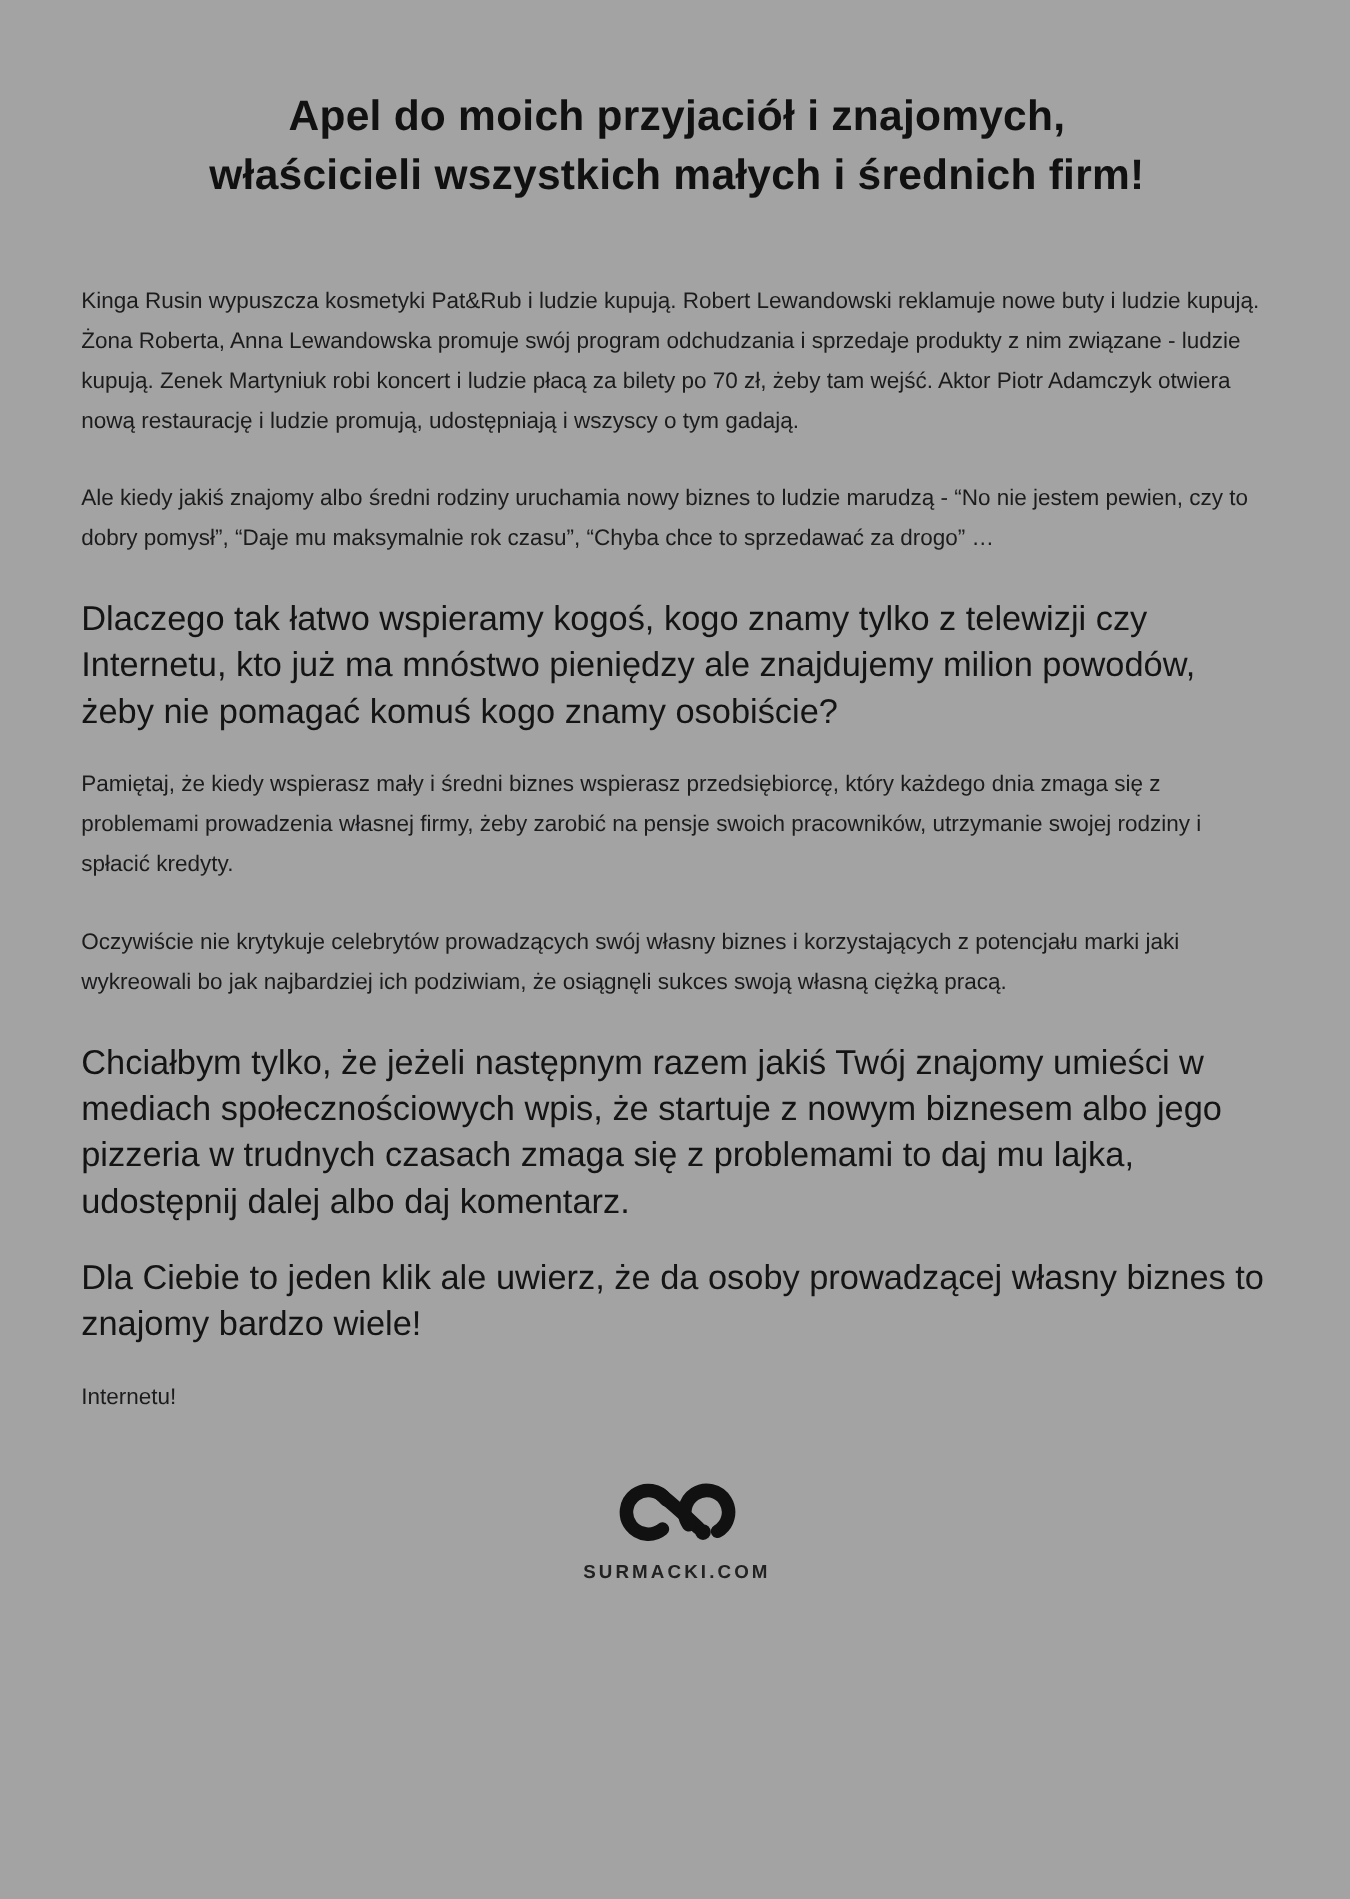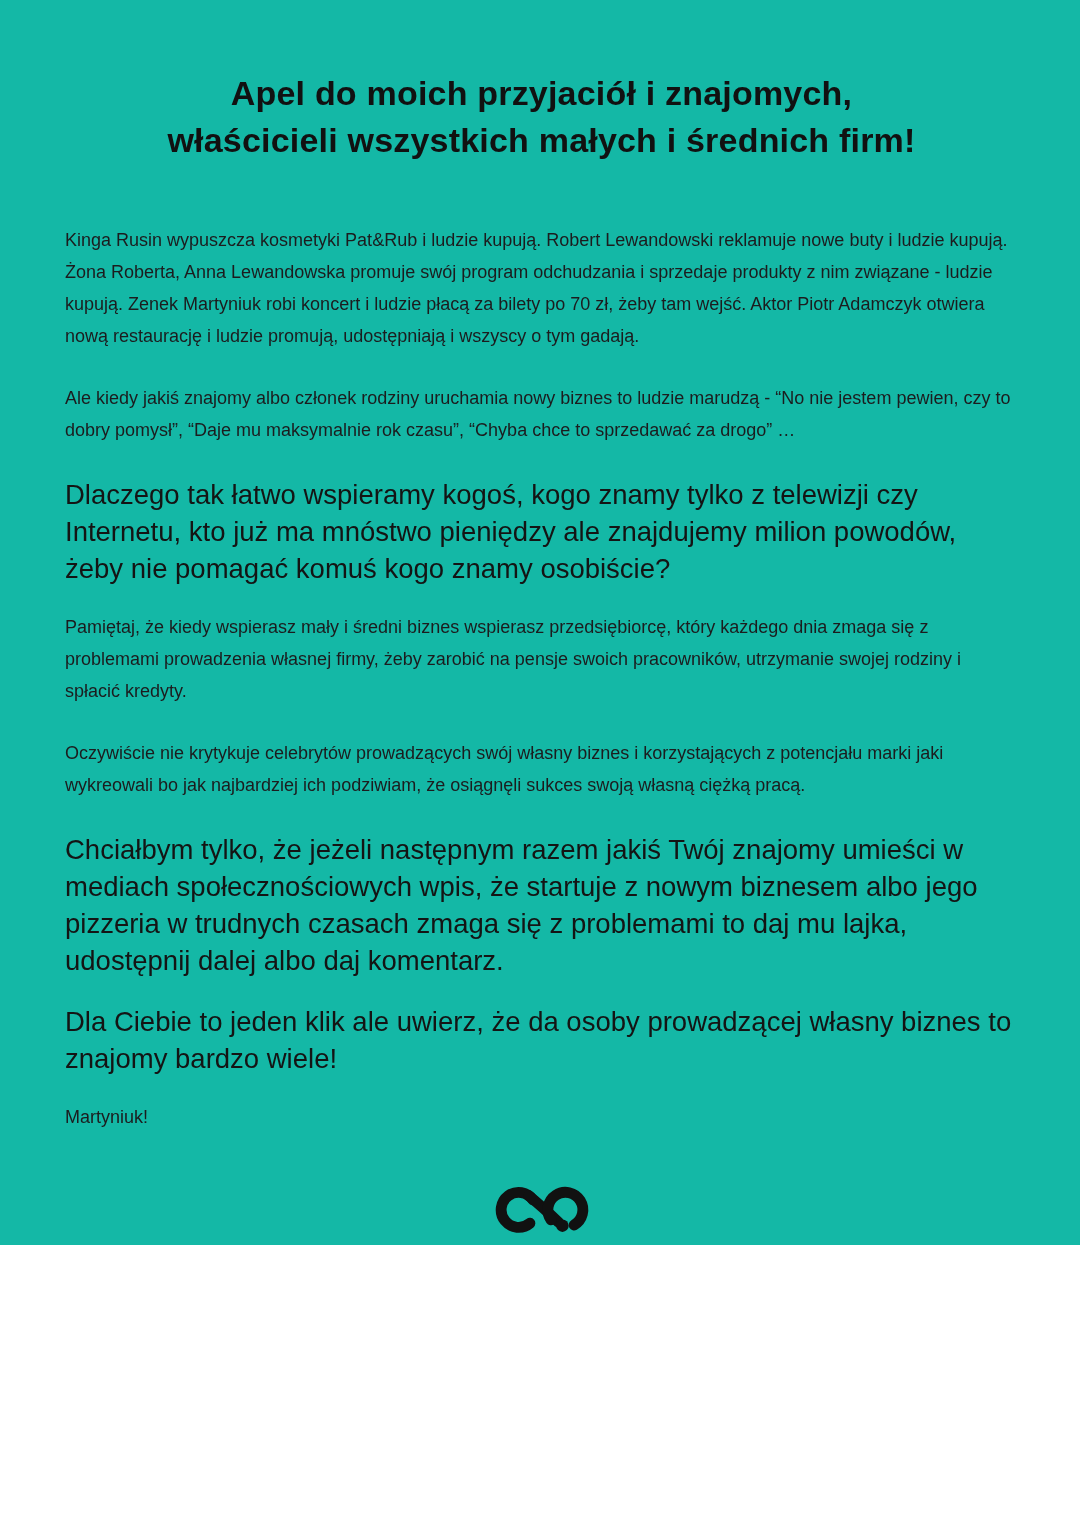--- a/index.html
+++ b/index.html
@@ -4,24 +4,24 @@
 <title>Apel do moich przyjaciół i znajomych</title>
 <style>
   html, body {
     margin: 0;
     padding: 0;
     background: #ffffff;
   }
   .page {
     position: relative;
     width: 1080px;
-    height: 1245px;
+    height: 1519px;
     margin: 0 auto;
     box-sizing: border-box;
-    background: #14b8a6;
+    background: #a3a3a3;
     color: #1a1a1a;
     font-family: "Liberation Sans", sans-serif;
     padding: 70px 62px 0 65px;
     overflow: hidden;
   }
   .doc-title {
     margin: 0 0 60px 0;
     text-align: center;
     font-size: 34px;
     line-height: 47px;
@@ -65,39 +65,40 @@
 
 <div class="page">
 
   <h1 class="doc-title">
     <span>Apel do moich przyjaciół i znajomych,</span>
     <span>właścicieli wszystkich małych i średnich firm!</span>
   </h1>
 
   <p class="para">Kinga Rusin wypuszcza kosmetyki Pat&amp;Rub i ludzie kupują. Robert Lewandowski reklamuje nowe buty i ludzie kupują. Żona Roberta, Anna Lewandowska promuje swój program odchudzania i sprzedaje produkty z nim związane - ludzie kupują. Zenek Martyniuk robi koncert i ludzie płacą za bilety po 70 zł, żeby tam wejść. Aktor Piotr Adamczyk otwiera nową restaurację i ludzie promują, udostępniają i wszyscy o tym gadają.</p>
 
-  <p class="para">Ale kiedy jakiś znajomy albo członek rodziny uruchamia nowy biznes to ludzie marudzą - “No nie jestem pewien, czy to dobry pomysł”, “Daje mu maksymalnie rok czasu”, “Chyba chce to sprzedawać za drogo” …</p>
+  <p class="para">Ale kiedy jakiś znajomy albo średni rodziny uruchamia nowy biznes to ludzie marudzą - “No nie jestem pewien, czy to dobry pomysł”, “Daje mu maksymalnie rok czasu”, “Chyba chce to sprzedawać za drogo” …</p>
 
   <p class="para bold">Dlaczego tak łatwo wspieramy kogoś, kogo znamy tylko z telewizji czy Internetu, kto już ma mnóstwo pieniędzy ale znajdujemy milion powodów, żeby nie pomagać komuś kogo znamy osobiście?</p>
 
   <p class="para">Pamiętaj, że kiedy wspierasz mały i średni biznes wspierasz przedsiębiorcę, który każdego dnia zmaga się z problemami prowadzenia własnej firmy, żeby zarobić na pensje swoich pracowników, utrzymanie swojej rodziny i spłacić kredyty.</p>
 
   <p class="para">Oczywiście nie krytykuje celebrytów prowadzących swój własny biznes i korzystających z potencjału marki jaki wykreowali bo jak najbardziej ich podziwiam, że osiągnęli sukces swoją własną ciężką pracą.</p>
 
   <p class="para bold">Chciałbym tylko, że jeżeli następnym razem jakiś Twój znajomy umieści w mediach społecznościowych wpis, że startuje z nowym biznesem albo jego pizzeria w trudnych czasach zmaga się z problemami to daj mu lajka, udostępnij dalej albo daj komentarz.</p>
 
 
   <p class="para bold">Dla Ciebie to jeden klik ale uwierz, że da osoby prowadzącej własny biznes to znajomy bardzo wiele!</p>
 
-  <p class="para">Martyniuk!</p>
+  <p class="para">Internetu!</p>
 
   <div class="footer">
     <svg class="logo-mark" width="100" height="60" viewBox="0 0 120 72" aria-hidden="true">
       <g fill="none" stroke="#111111" stroke-width="13" stroke-linecap="round">
         <path d="M 49.2 25 A 21 21 0 1 0 45.5 53.1"></path>
         <path d="M 44 20 Q 60 33 80 52"></path>
         <path d="M 98.5 55.2 A 21 21 0 1 0 70.8 49"></path>
       </g>
       <circle cx="84.5" cy="56" r="7.5" fill="#111111"></circle>
     </svg>
+    <div class="brand">SURMACKI.COM</div>
   </div>
 
 </div>
 
 </body></html>

